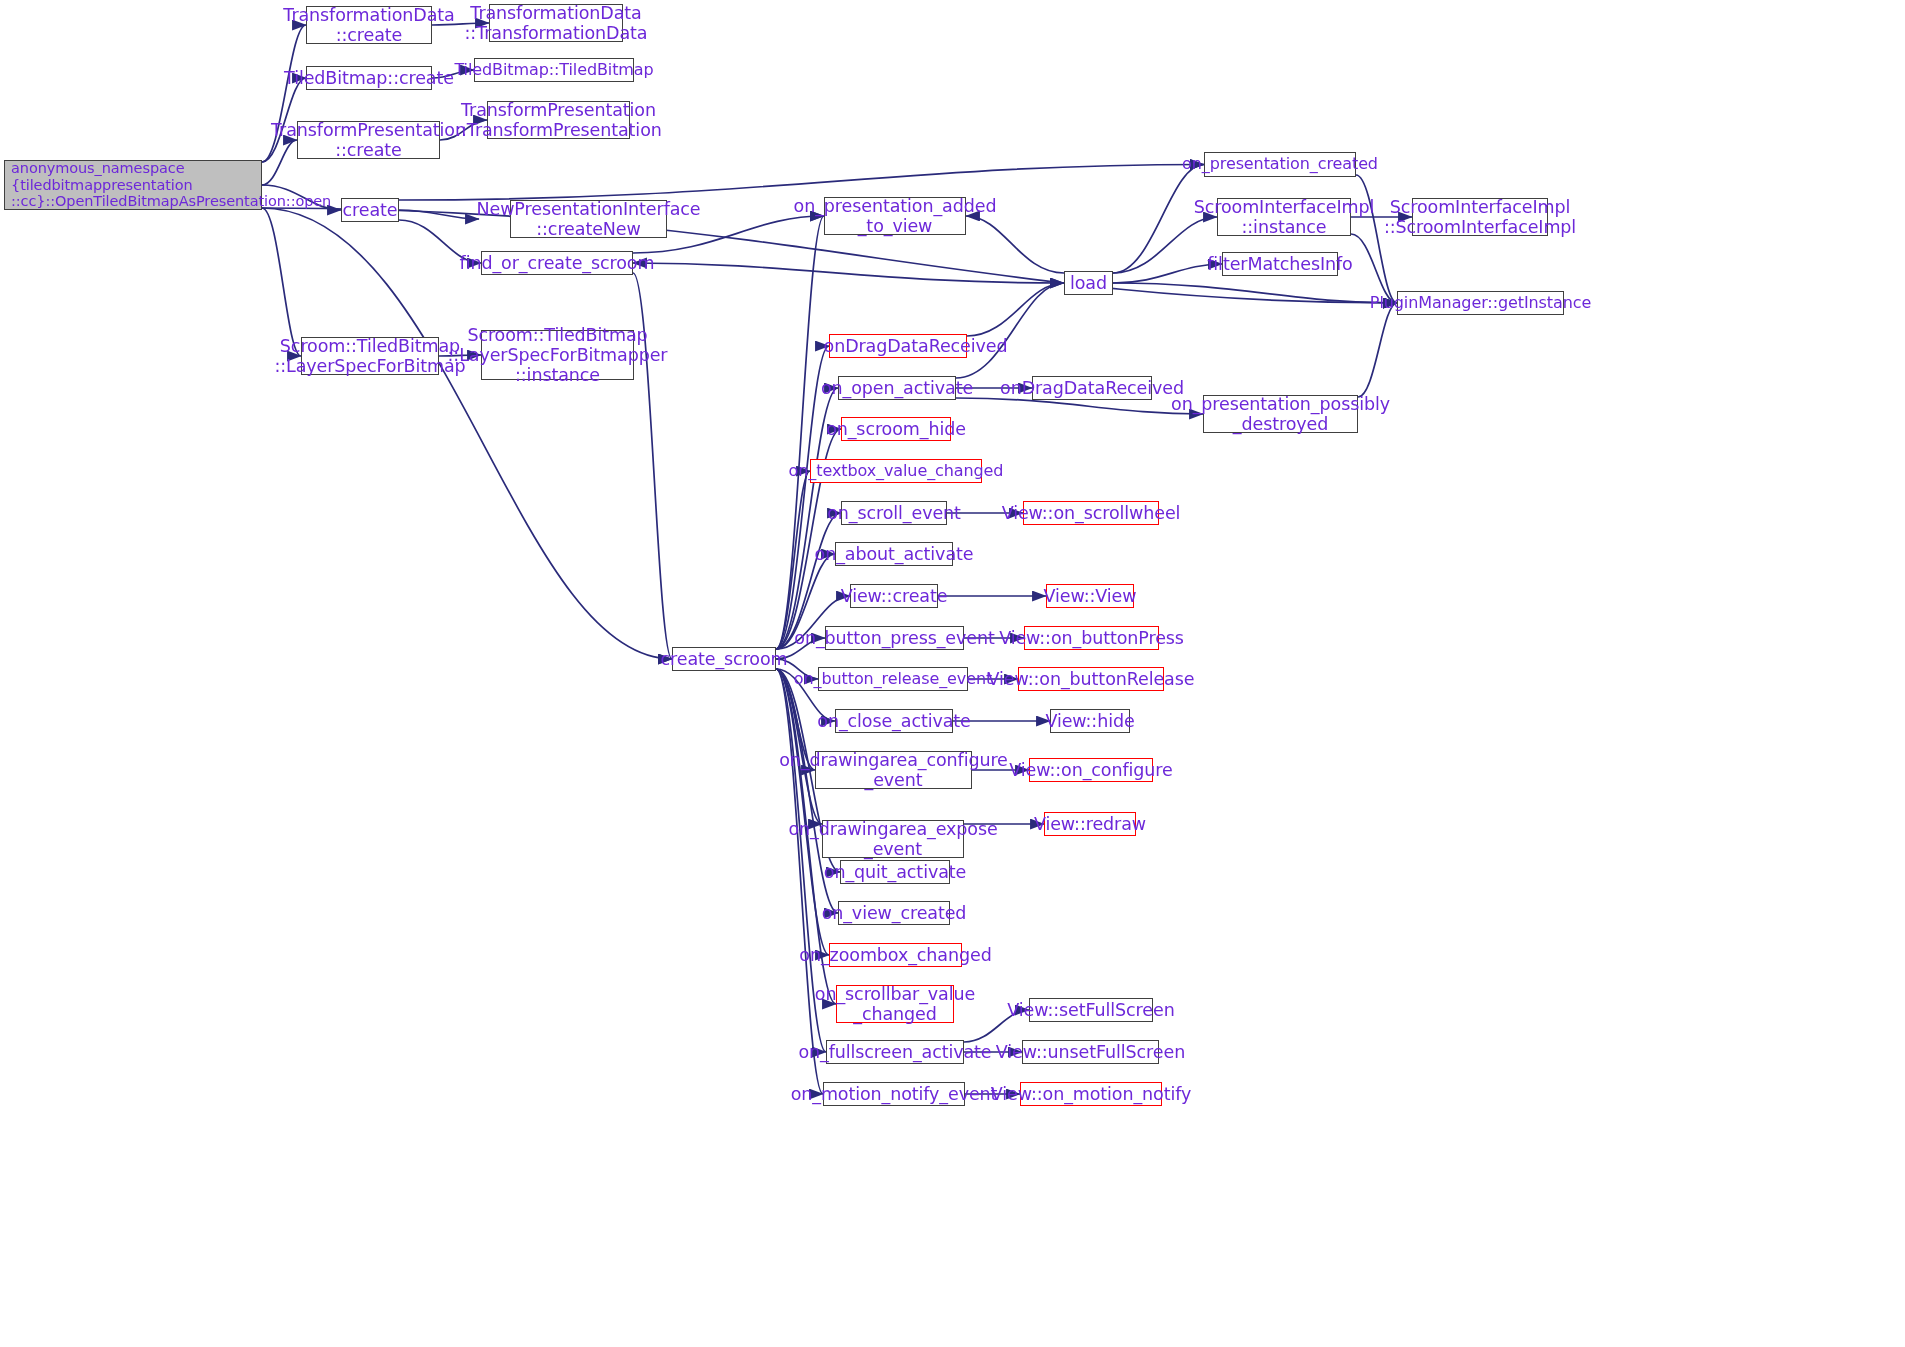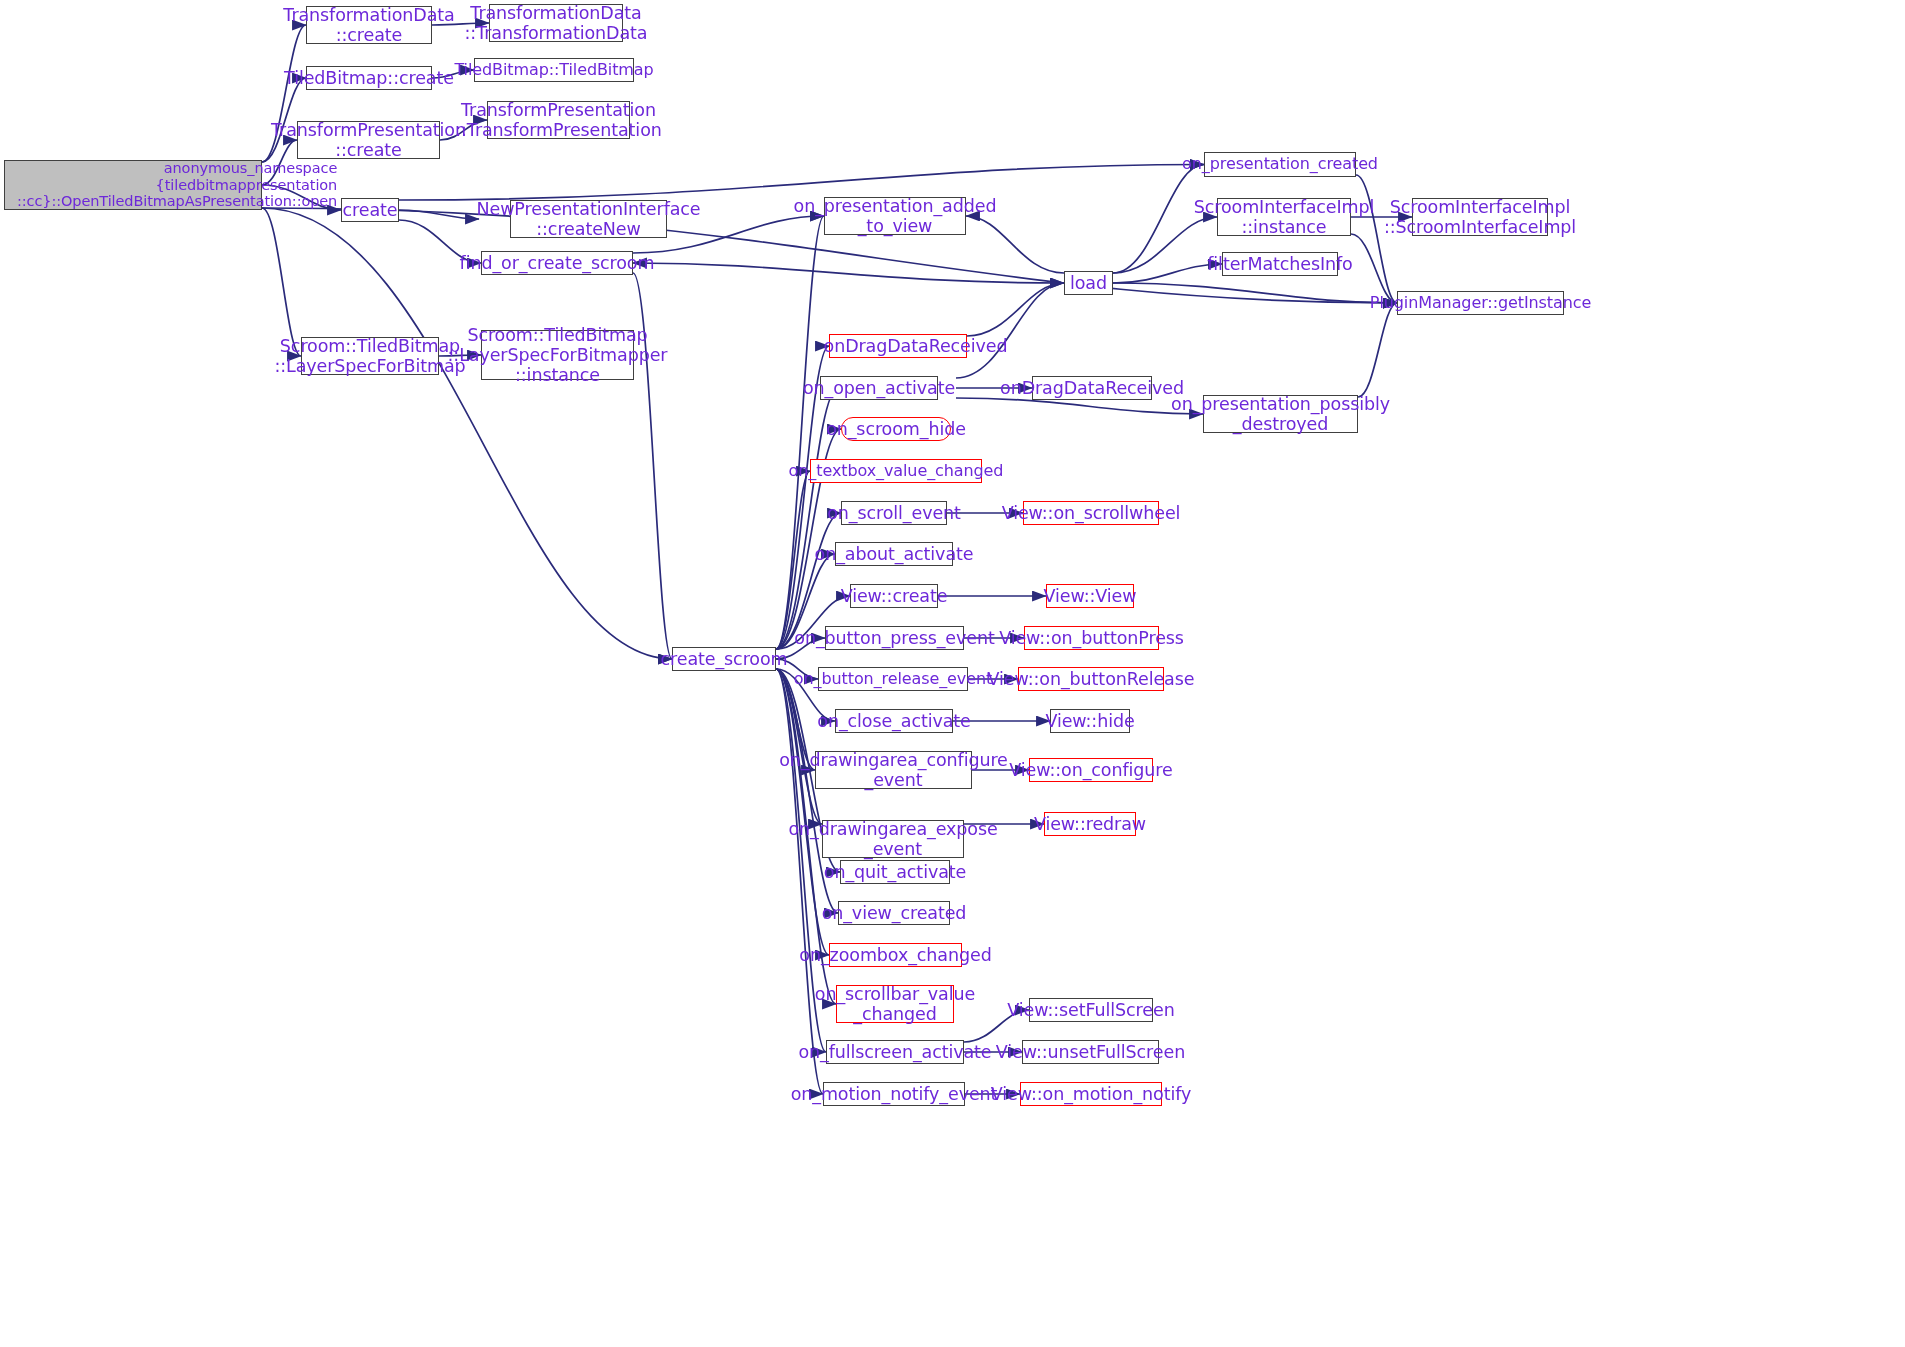--- a/index.html
+++ b/index.html
@@ -15,21 +15,21 @@
     font-size:17.5px;
     line-height:1.16;
     display:flex;
     align-items:center;
     justify-content:center;
     text-align:center;
     white-space:pre-line;
     letter-spacing:-0.1px;
   }
   .node.red{border-color:#ff0000;}
-  .node.root{background:#bfbfbf;border-color:#404040;justify-content:flex-start;text-align:right;padding-left:12px;}
+  .node.root{background:#bfbfbf;border-color:#404040;justify-content:flex-start;text-align:left;padding-left:6px;}
 </style>
 </head>
 <body>
 
 <div id="canvas">
   <svg id="edges" viewBox="0 0 1905 1347" xmlns="http://www.w3.org/2000/svg">
     <defs>
       <marker id="arrow" markerWidth="9" markerHeight="9" refX="8.2" refY="3.2" orient="auto" markerUnits="strokeWidth">
         <path d="M0,0 L0,6.4 L8.6,3.2 z" fill="#2a2a7a"></path>
       </marker>
@@ -125,23 +125,23 @@
       <div class="node" style="left: 1204px; top: 152px; width: 152px; height: 25px; font-size: 16px;">on_presentation_created</div>
       <div class="node" style="left: 1217px; top: 198px; width: 134px; height: 38px;">ScroomInterfaceImpl
 ::instance</div>
       <div class="node" style="left: 1222px; top: 252px; width: 116px; height: 24px;">filterMatchesInfo</div>
       <div class="node" style="left: 1412px; top: 198px; width: 136px; height: 38px;">ScroomInterfaceImpl
 ::ScroomInterfaceImpl</div>
       <div class="node" style="left: 1397px; top: 291px; width: 167px; height: 24px; font-size: 16px;">PluginManager::getInstance</div>
       <div class="node" style="left: 1203px; top: 395px; width: 155px; height: 38px;">on_presentation_possibly
 _destroyed</div>
       <div class="node red" style="left: 829px; top: 334px; width: 138px; height: 24px; padding-left: 35px;">onDragDataReceived</div>
-      <div class="node" style="left: 820px; top: 376px; width: 118px; height: 24px;">on_open_activate</div>
+      <div class="node" style="left: 838px; top: 376px; width: 118px; height: 24px;">on_open_activate</div>
       <div class="node" style="left: 1032px; top: 376px; width: 120px; height: 24px;">onDragDataReceived</div>
-      <div class="node red" style="left: 841px; top: 417px; width: 110px; height: 24px; border-radius: 12px;">on_scroom_hide</div>
+      <div class="node red" style="left: 841px; top: 417px; width: 110px; height: 24px;">on_scroom_hide</div>
       <div class="node red" style="left: 810px; top: 459px; width: 172px; height: 24px; font-size: 16px;">on_textbox_value_changed</div>
       <div class="node" style="left: 841px; top: 501px; width: 106px; height: 24px;">on_scroll_event</div>
       <div class="node red" style="left: 1023px; top: 501px; width: 136px; height: 24px;">View::on_scrollwheel</div>
       <div class="node" style="left: 835px; top: 542px; width: 118px; height: 24px;">on_about_activate</div>
       <div class="node" style="left: 850px; top: 584px; width: 88px; height: 24px;">View::create</div>
       <div class="node red" style="left: 1046px; top: 584px; width: 88px; height: 24px;">View::View</div>
       <div class="node" style="left: 825px; top: 626px; width: 139px; height: 24px;">on_button_press_event</div>
       <div class="node red" style="left: 1024px; top: 626px; width: 135px; height: 24px;">View::on_buttonPress</div>
       <div class="node" style="left: 818px; top: 667px; width: 150px; height: 24px; font-size: 16px;">on_button_release_event</div>
       <div class="node red" style="left: 1018px; top: 667px; width: 146px; height: 24px;">View::on_buttonRelease</div>

